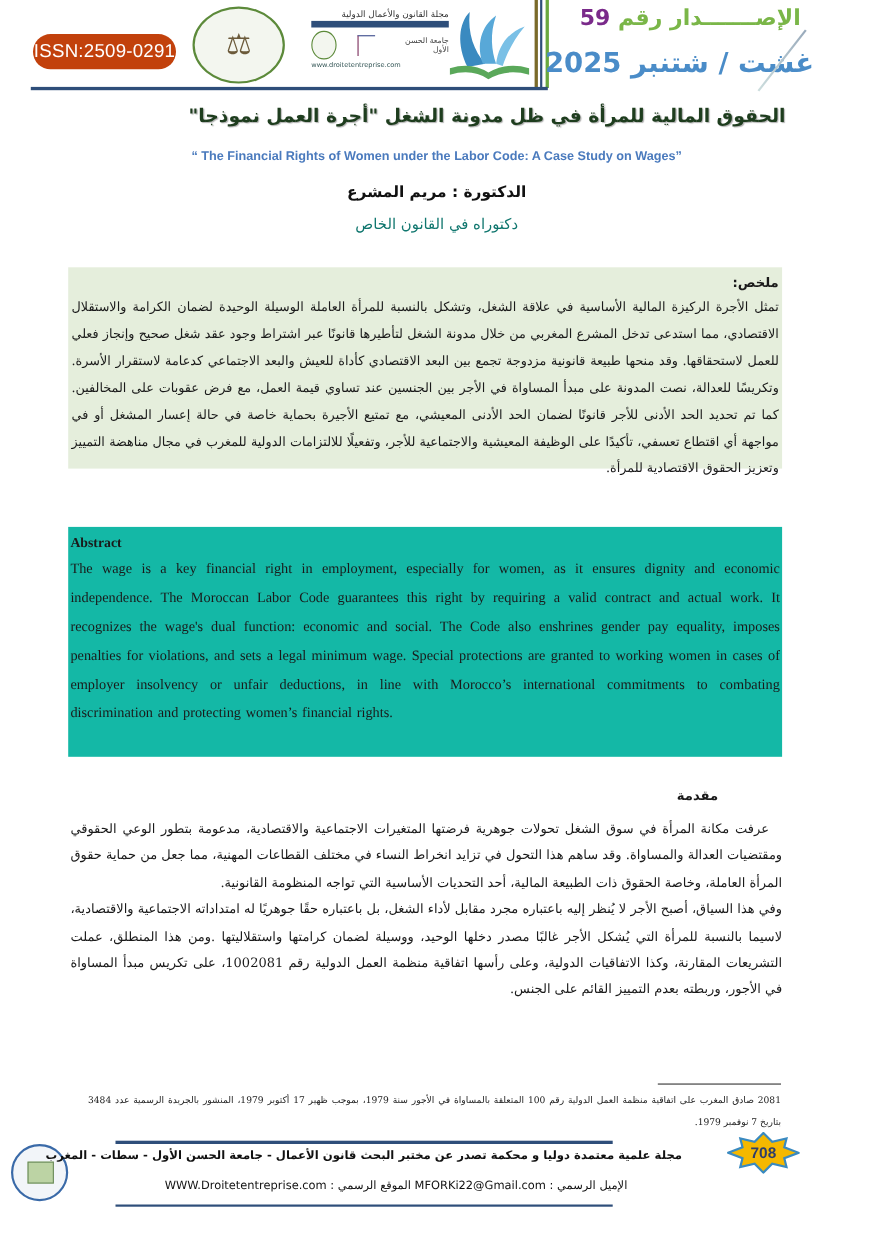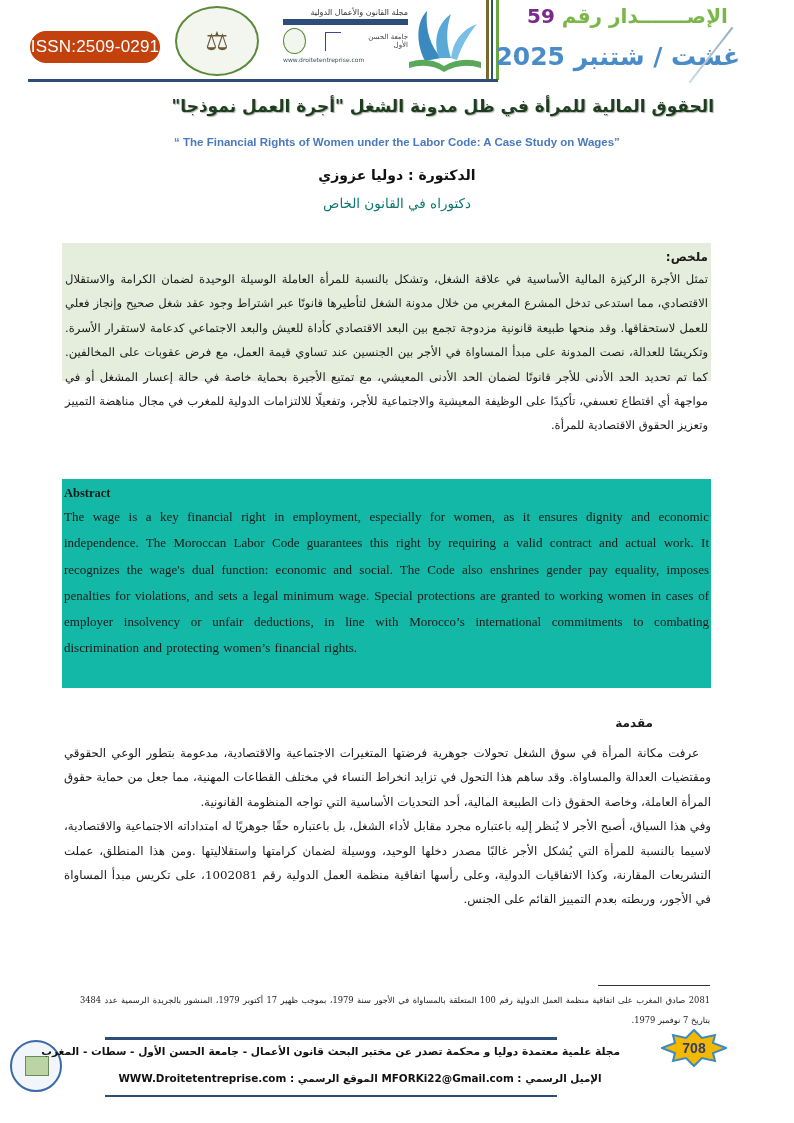--- a/index.html
+++ b/index.html
@@ -45,21 +45,21 @@
               font-family: "DejaVu Sans", sans-serif; font-weight: bold; font-size: 17px; color: #1e3d1e;
               text-shadow: 1px 1px 1px #b0b0b0; }
   .en-title { position: absolute; left: 60px; top: 136px; width: 674px; text-align: center;
               font-family: "Liberation Sans", sans-serif; font-weight: bold; font-size: 11.5px; color: #4a7abd; }
   .author { position: absolute; left: 80px; top: 167px; width: 634px; text-align: center; direction: rtl;
             font-family: "DejaVu Sans", sans-serif; font-weight: bold; font-size: 14px; color: #111; }
   .author-deg { position: absolute; left: 80px; top: 195px; width: 634px; text-align: center; direction: rtl;
                 font-family: "DejaVu Serif", serif; font-size: 13.5px; color: #0f766e; }
 
   
-  .box-ar { position: absolute; left: 62px; top: 243px; width: 649px; height: 138px; background: #e5eedc;
+  .box-ar { position: absolute; left: 62px; top: 243px; width: 649px; height: 183px; background: #e5eedc;
             direction: rtl; padding: 4px 3px 0 3px; box-sizing: border-box; }
   .box-ar .hdr { font-family: "DejaVu Sans", sans-serif; font-weight: bold; font-size: 12px; line-height: 20px; }
   .box-ar .body { font-family: "DejaVu Serif", serif; font-size: 11.6px; line-height: 24.4px; text-align: justify;
                   text-align-last: right; }
 
   
   .box-en { position: absolute; left: 62px; top: 479px; width: 649px; height: 209px; background: #14b8a6;
             padding: 3px 2px 0 2px; box-sizing: border-box; }
   .box-en .hdr { font-family: "Liberation Serif", serif; font-weight: bold; font-size: 12.5px; line-height: 22px; }
   .box-en .body { font-family: "Liberation Serif", serif; font-size: 13px; line-height: 26.3px;
@@ -77,21 +77,21 @@
   .fn-rule { position: absolute; left: 598px; top: 985px; width: 112px; height: 1px; background: #333; }
   .footnote { position: absolute; left: 80px; top: 990px; width: 630px; direction: rtl;
               font-family: "DejaVu Serif", serif; font-size: 8.3px; line-height: 20px; text-align: justify; color: #222; }
 
   
   .foot-rule-top { position: absolute; left: 105px; top: 1037px; width: 452px; height: 3px; background: #2e4e7a; }
   .foot-rule-bot { position: absolute; left: 105px; top: 1095px; width: 452px; height: 2px; background: #2e4e7a; }
   .foot-line1 { position: absolute; left: 100px; top: 1045px; width: 520px; text-align: right; direction: rtl;
                 font-family: "DejaVu Sans", sans-serif; font-weight: bold; font-size: 10.6px; color: #111; white-space: nowrap; }
   .foot-line2 { position: absolute; left: 100px; top: 1072px; width: 520px; text-align: center; direction: rtl;
-                font-family: "DejaVu Sans", sans-serif; font-weight: bold; font-size: 10.4px; color: #111; white-space: nowrap; }
+                font-family: "DejaVu Sans", sans-serif; font-weight: normal; font-size: 10.4px; color: #111; white-space: nowrap; }
   .foot-line2 span { unicode-bidi: isolate; }
   .page-badge { position: absolute; left: 661px; top: 1029px; width: 66px; height: 38px; }
   .page-badge .num { position: absolute; left: 0; top: 0; width: 66px; height: 38px; display: flex;
                      align-items: center; justify-content: center; font-family: "Liberation Sans", sans-serif;
                      font-weight: bold; font-size: 14px; color: #2e3e6a; text-align: center; }
   .seal { position: absolute; left: 10px; top: 1040px; width: 52px; height: 52px; border-radius: 50%;
           border: 2px solid #3a6aa8; background: #f2f5f9; box-sizing: border-box; }
   .seal::after { content: ""; position: absolute; left: 13px; top: 14px; width: 22px; height: 18px;
                  background: #bcd3a4; border: 1px solid #6a8a5a; }
 </style>
@@ -127,21 +127,21 @@
 <div class="issue-line">
   <span>الإصـــــــدار رقم</span>
   <span class="issue-num">59</span>
 </div>
 <div class="date-line">غشت / شتنبر 2025</div>
 <div class="diag-line"></div>
 <div class="header-rule"></div>
 
 <div class="ar-title">الحقوق المالية للمرأة في ظل مدونة الشغل "أجرة العمل نموذجا"</div>
 <div class="en-title">“ The Financial Rights of Women under the Labor Code: A Case Study on Wages”</div>
-<div class="author">الدكتورة : دوليا عزوزي</div>
+<div class="author">الدكتورة : مريم المشرع</div>
 <div class="author-deg">دكتوراه في القانون الخاص</div>
 
 <div class="box-ar">
   <div class="hdr">ملخص:</div>
   <div class="body">تمثل الأجرة الركيزة المالية الأساسية في علاقة الشغل، وتشكل بالنسبة للمرأة العاملة الوسيلة الوحيدة لضمان الكرامة والاستقلال الاقتصادي، مما استدعى تدخل المشرع المغربي من خلال مدونة الشغل لتأطيرها قانونًا عبر اشتراط وجود عقد شغل صحيح وإنجاز فعلي للعمل لاستحقاقها. وقد منحها طبيعة قانونية مزدوجة تجمع بين البعد الاقتصادي كأداة للعيش والبعد الاجتماعي كدعامة لاستقرار الأسرة. وتكريسًا للعدالة، نصت المدونة على مبدأ المساواة في الأجر بين الجنسين عند تساوي قيمة العمل، مع فرض عقوبات على المخالفين. كما تم تحديد الحد الأدنى للأجر قانونًا لضمان الحد الأدنى المعيشي، مع تمتيع الأجيرة بحماية خاصة في حالة إعسار المشغل أو في مواجهة أي اقتطاع تعسفي، تأكيدًا على الوظيفة المعيشية والاجتماعية للأجر، وتفعيلًا للالتزامات الدولية للمغرب في مجال مناهضة التمييز وتعزيز الحقوق الاقتصادية للمرأة.</div>
 </div>
 
 <div class="box-en">
   <div class="hdr">Abstract</div>
   <div class="body">The wage is a key financial right in employment, especially for women, as it ensures dignity and economic independence. The Moroccan Labor Code guarantees this right by requiring a valid contract and actual work. It recognizes the wage's dual function: economic and social. The Code also enshrines gender pay equality, imposes penalties for violations, and sets a legal minimum wage. Special protections are granted to working women in cases of employer insolvency or unfair deductions, in line with Morocco’s international commitments to combating discrimination and protecting women’s financial rights.</div>

